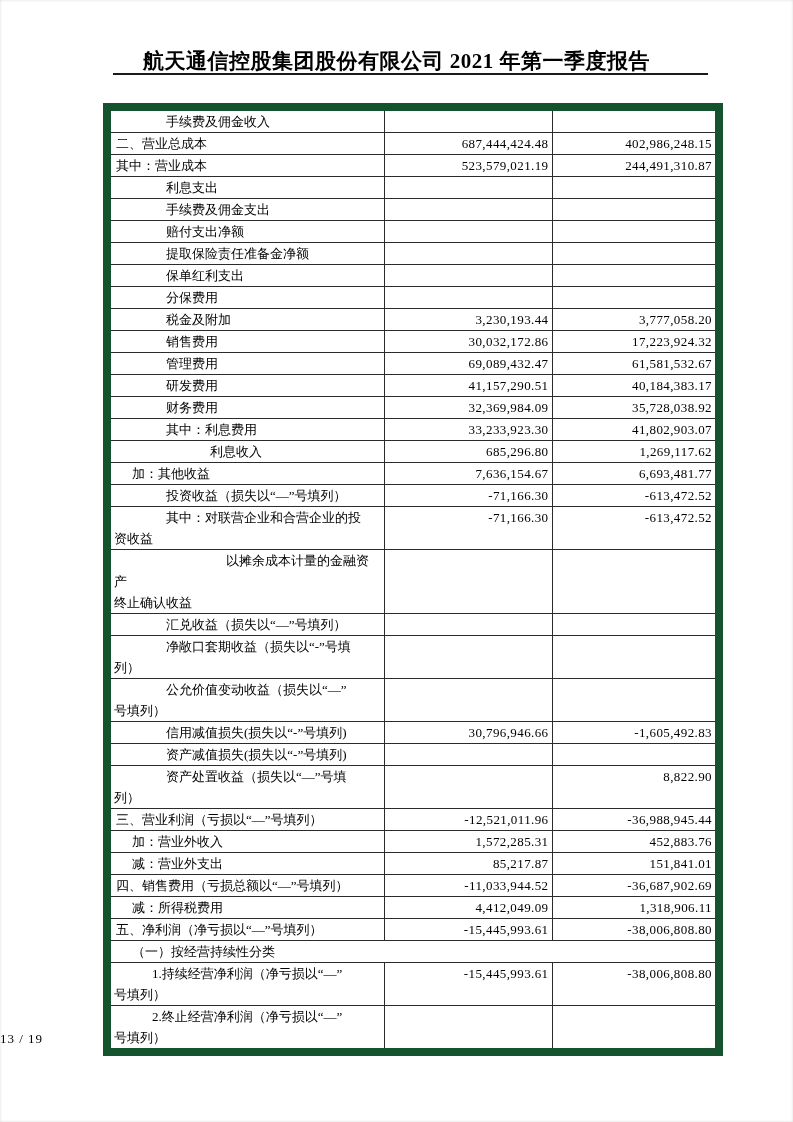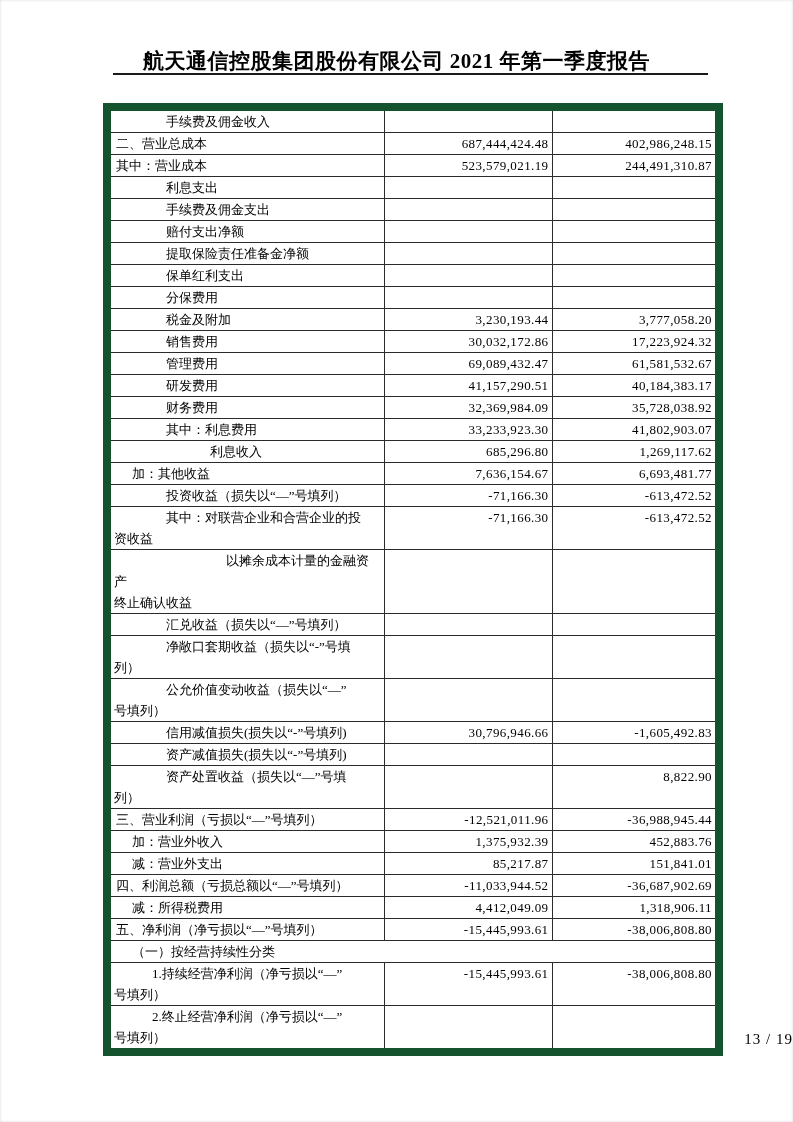--- a/index.html
+++ b/index.html
@@ -62,22 +62,22 @@
   .ind1 { text-indent: 18px; }
   .ind2 { text-indent: 38px; }
   .ind3 { text-indent: 52px; }
   .ind4 { text-indent: 96px; }
   .ind5 { text-indent: 112px; }
   .doc-footer {
     position: absolute;
     top: 1031px;
     left: 0;
     width: 100%;
-    text-align: right;
-    font-size: 15px;
+    text-align: left;
+    font-size: 13px;
     letter-spacing: 1px;
   }
 </style>
 </head>
 <body>
 
 <div class="doc-header-title">航天通信控股集团股份有限公司 2021 年第一季度报告</div>
 
 <div class="doc-header-rule"></div>
 
@@ -223,30 +223,30 @@
         <td class="num"></td>
         <td class="num">8,822.90</td>
       </tr>
       <tr>
         <td class="lbl ind0">三、营业利润（亏损以“—”号填列）</td>
         <td class="num">-12,521,011.96</td>
         <td class="num">-36,988,945.44</td>
       </tr>
       <tr>
         <td class="lbl ind1">加：营业外收入</td>
-        <td class="num">1,375,932.39</td>
+        <td class="num">1,572,285.31</td>
         <td class="num">452,883.76</td>
       </tr>
       <tr>
         <td class="lbl ind1">减：营业外支出</td>
         <td class="num">85,217.87</td>
         <td class="num">151,841.01</td>
       </tr>
       <tr>
-        <td class="lbl ind0">四、利润总额（亏损总额以“—”号填列）</td>
+        <td class="lbl ind0">四、销售费用（亏损总额以“—”号填列）</td>
         <td class="num">-11,033,944.52</td>
         <td class="num">-36,687,902.69</td>
       </tr>
       <tr>
         <td class="lbl ind1">减：所得税费用</td>
         <td class="num">4,412,049.09</td>
         <td class="num">1,318,906.11</td>
       </tr>
       <tr>
         <td class="lbl ind0">五、净利润（净亏损以“—”号填列）</td>

